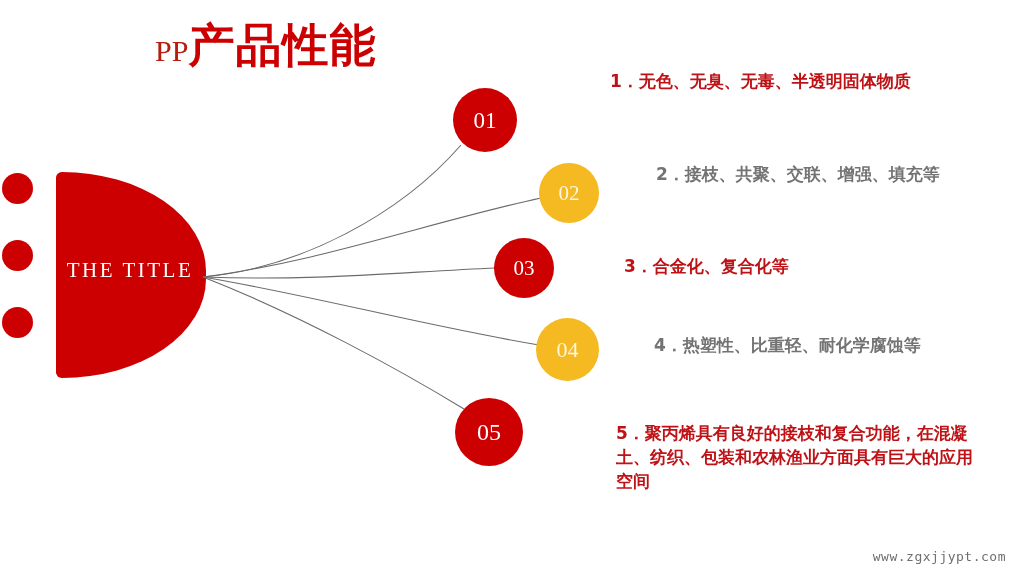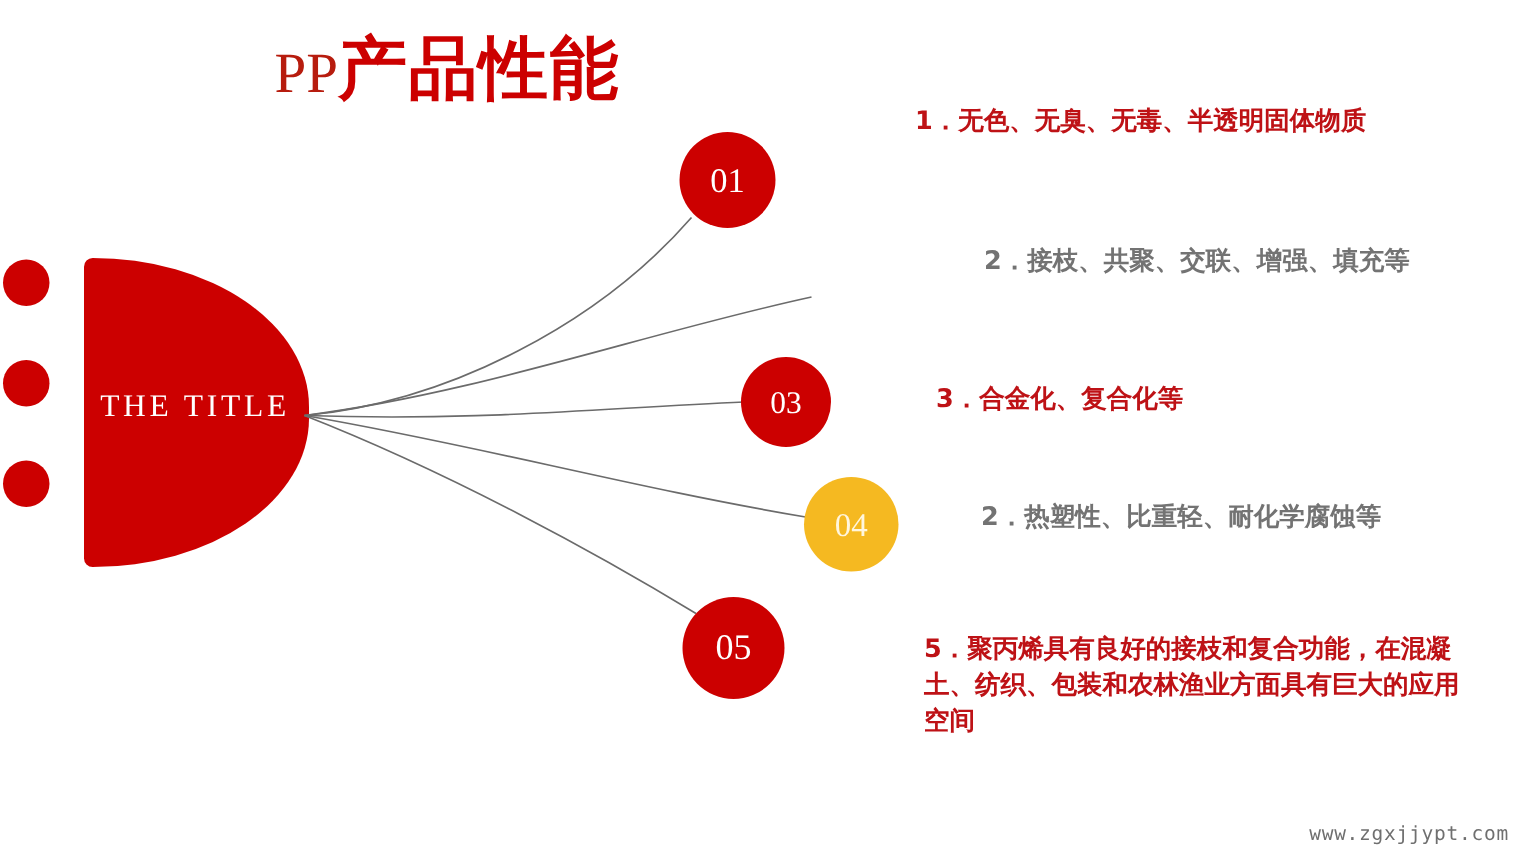--- a/index.html
+++ b/index.html
@@ -21,25 +21,24 @@
   
   #title-block {
     position: absolute;
     left: 155px;
     top: 26px;
     white-space: nowrap;
     line-height: 1;
   }
   #title-latin {
     font-family: "Liberation Serif", "DejaVu Serif", serif;
-    font-size: 38px;
+    font-size: 30px;
     color: #B71C0E;
     letter-spacing: 0px;
     vertical-align: baseline;
-    margin-left: 28px;
   }
   #title-cjk {
     font-family: Liberation Mono, monospace;
     font-size: 46px;
     font-weight: bold;
     color: #CC0000;
     letter-spacing: 1px;
     vertical-align: baseline;
   }
 
@@ -179,31 +178,34 @@
     <path d="M203,277 C300,268 400,215 461,145"></path>
     <path d="M203,277 C320,262 430,222 541,198"></path>
     <path d="M203,277 C320,281 400,272 496,268"></path>
     <path d="M203,277 C320,297 420,325 539,345"></path>
     <path d="M203,277 C300,315 400,370 464,409"></path>
   </svg>
 
   <div class="num-circle" id="circle-01">
     <span class="num-label">01</span>
   </div>
+  <div class="num-circle" id="circle-02">
+    <span class="num-label">02</span>
+  </div>
   <div class="num-circle" id="circle-03">
     <span class="num-label">03</span>
   </div>
   <div class="num-circle" id="circle-04">
     <span class="num-label">04</span>
   </div>
   <div class="num-circle" id="circle-05">
     <span class="num-label">05</span>
   </div>
 
   <div class="item-text item-red" id="item-text-1">1．无色、无臭、无毒、半透明固体物质</div>
   <div class="item-text item-gold" id="item-text-2">2．接枝、共聚、交联、增强、填充等</div>
   <div class="item-text item-red" id="item-text-3">3．合金化、复合化等</div>
-  <div class="item-text item-gold" id="item-text-4">2．热塑性、比重轻、耐化学腐蚀等</div>
+  <div class="item-text item-gold" id="item-text-4">4．热塑性、比重轻、耐化学腐蚀等</div>
   <div class="item-text item-red" id="item-text-5">5．聚丙烯具有良好的接枝和复合功能，在混凝土、纺织、包装和农林渔业方面具有巨大的应用空间</div>
 
   <div id="watermark">www.zgxjjypt.com</div>
 
 </div>
 
 </body></html>

